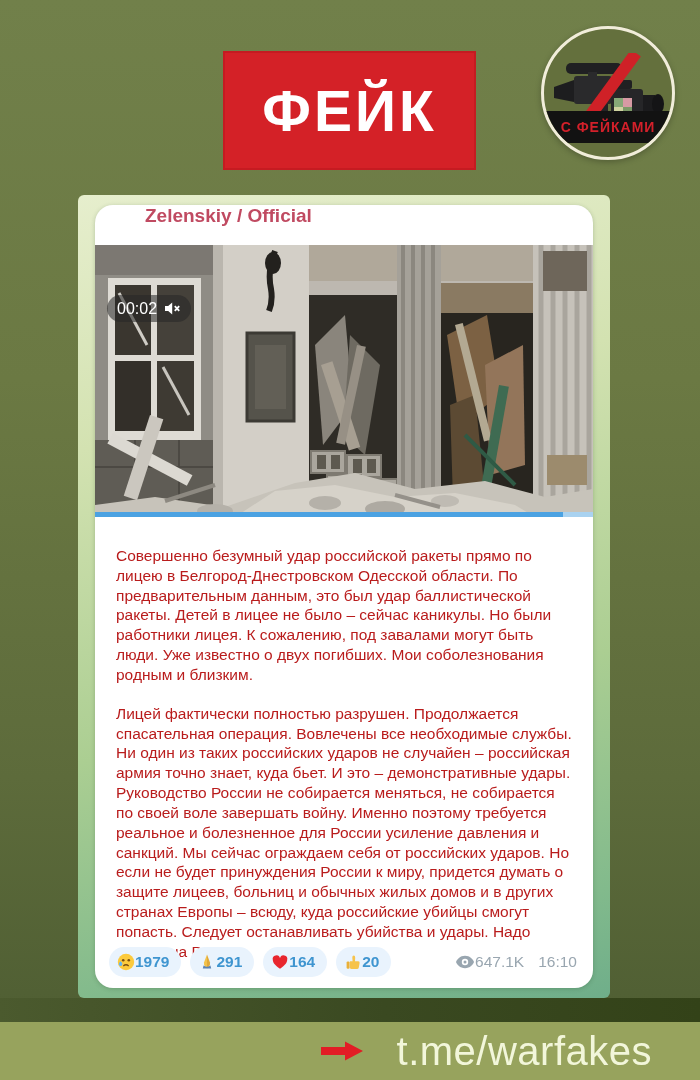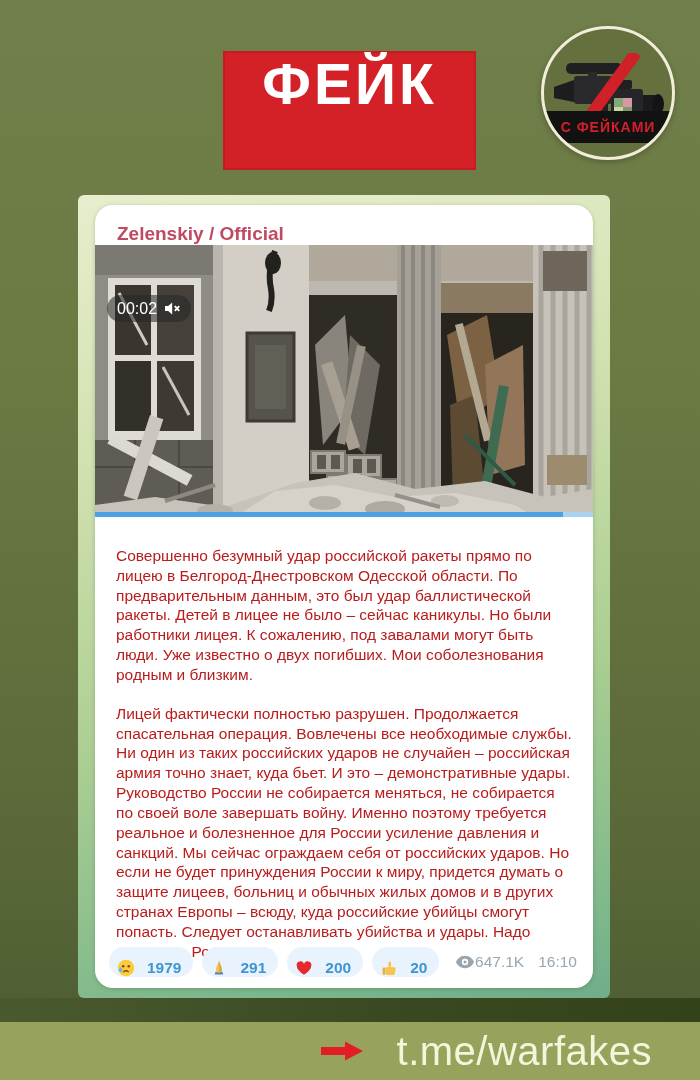--- a/index.html
+++ b/index.html
@@ -6,21 +6,21 @@
   *{box-sizing:border-box;}
   .stage{
     position:relative;width:700px;height:1080px;overflow:hidden;
     font-family:"Liberation Sans",sans-serif;
     background:linear-gradient(180deg,#71804a 0%,#6b7943 35%,#5d6b3b 72%,#516034 92%,#4a5830 100%);
   }
 
   
   .fake-banner{
     position:absolute;left:223px;top:51px;width:253px;height:119px;
-    background:#d42127;display:flex;justify-content:center;
+    background:#d42127;display:flex;align-items:center;justify-content:center;
     box-shadow:inset 0 0 0 2px rgba(150,10,14,.25);
   }
   .fake-banner span{
     color:#fff;font-size:57px;font-weight:800;letter-spacing:3px;
   }
 
   
   .logo{
     position:absolute;left:541px;top:26px;width:134px;height:134px;
     border-radius:50%;background:#64703d;border:3px solid #f1edda;
@@ -52,21 +52,21 @@
       radial-gradient(circle at 92% 40%, rgba(255,255,255,.7) 0 6px, transparent 7px),
       radial-gradient(circle at 6% 60%, rgba(90,130,80,.8) 0 5px, transparent 6px),
       radial-gradient(circle at 90% 78%, rgba(255,255,255,.7) 0 5px, transparent 6px),
       radial-gradient(circle at 14% 92%, rgba(70,120,90,.8) 0 5px, transparent 6px);
   }
   .tg-card{
     position:absolute;left:17px;top:10px;width:498px;height:783px;
     background:#ffffff;border-radius:18px;overflow:hidden;
     box-shadow:0 1px 4px rgba(40,70,40,.25);
   }
-  .tg-header{height:40px;display:flex;align-items:flex-end;padding:0 22px;}
+  .tg-header{height:40px;display:flex;align-items:flex-start;padding:0 22px;margin-left:28px;}
   .tg-channel{color:#c04a61;font-weight:700;font-size:19px;}
 
   
   .tg-video{position:relative;width:498px;height:272px;background:#bdb9b1;}
   .tg-video svg{display:block;}
   .video-badge{
     position:absolute;left:12px;top:10px;height:27px;border-radius:14px;
     background:rgba(38,38,38,.55);display:flex;align-items:center;gap:7px;
     padding:0 10px;color:#fff;font-size:16px;margin-top:40px;
   }
@@ -82,21 +82,21 @@
   .tg-body p{margin:0 0 19px 0;}
 
   
   .tg-meta-row{
     position:absolute;left:14px;right:16px;bottom:11px;height:30px;
     display:flex;align-items:center;justify-content:space-between;
   }
   .reactions{display:flex;gap:9px;}
   .pill{
     height:30px;border-radius:15px;background:#e9f3fd;
-    display:flex;align-items:flex-end;gap:12px;padding:0 12px 0 8px;
+    display:flex;align-items:center;gap:0;padding:0 12px 0 8px;
     color:#3f95d0;font-weight:700;font-size:15.5px;cursor:pointer;
   }
   .meta{display:flex;align-items:center;color:#99a6b0;font-size:15.5px;}
   .meta .time{margin-left:14px;}
 
   
   .bottom-strip{
     position:absolute;left:0;top:998px;width:700px;height:24px;
     background:linear-gradient(90deg,#4b5a2e 0%,#3a4921 55%,#334218 100%);
   }
@@ -270,21 +270,21 @@
               <path d="M9 1.5 L6 9.5 q-.5 3 1.4 4.6 L9 15.4 Z" fill="#f3c24a"></path>
               <path d="M9 1.5 L12 9.5 q.5 3 -1.4 4.6 L9 15.4 Z" fill="#e0a93b"></path>
               <path d="M5.6 12.5 q3.4 2.6 6.8 0 l.8 3 h-8.4 Z" fill="#5b82b4"></path>
             </svg>
             <span>291</span>
           </div>
           <div class="pill">
             <svg width="18" height="18" viewBox="0 0 18 18">
               <path d="M9 15.8 C3.8 12.2 1.8 9.6 1.8 6.8 A3.6 3.6 0 0 1 9 5.2 A3.6 3.6 0 0 1 16.2 6.8 C16.2 9.6 14.2 12.2 9 15.8 Z" fill="#e8262e"></path>
             </svg>
-            <span>200</span>
+            <span>164</span>
           </div>
           <div class="pill">
             <svg width="18" height="18" viewBox="0 0 18 18">
               <path d="M6 8.3 L8.6 8.3 L8.3 4.2 q0 -1.7 1.5 -1.7 q1.4 0 1.4 2.3 l-.2 3.5 h3.3 q1.6 0 1.3 1.8 l-.8 4.5 q-.2 1.5 -1.9 1.5 H7.6 q-1.6 0 -1.6 -1.3 Z" fill="#f6c34c"></path>
               <rect x="2.6" y="8.4" width="3" height="7.4" rx="1.2" fill="#eab038"></rect>
             </svg>
             <span>20</span>
           </div>
         </div>
         <div class="meta">

